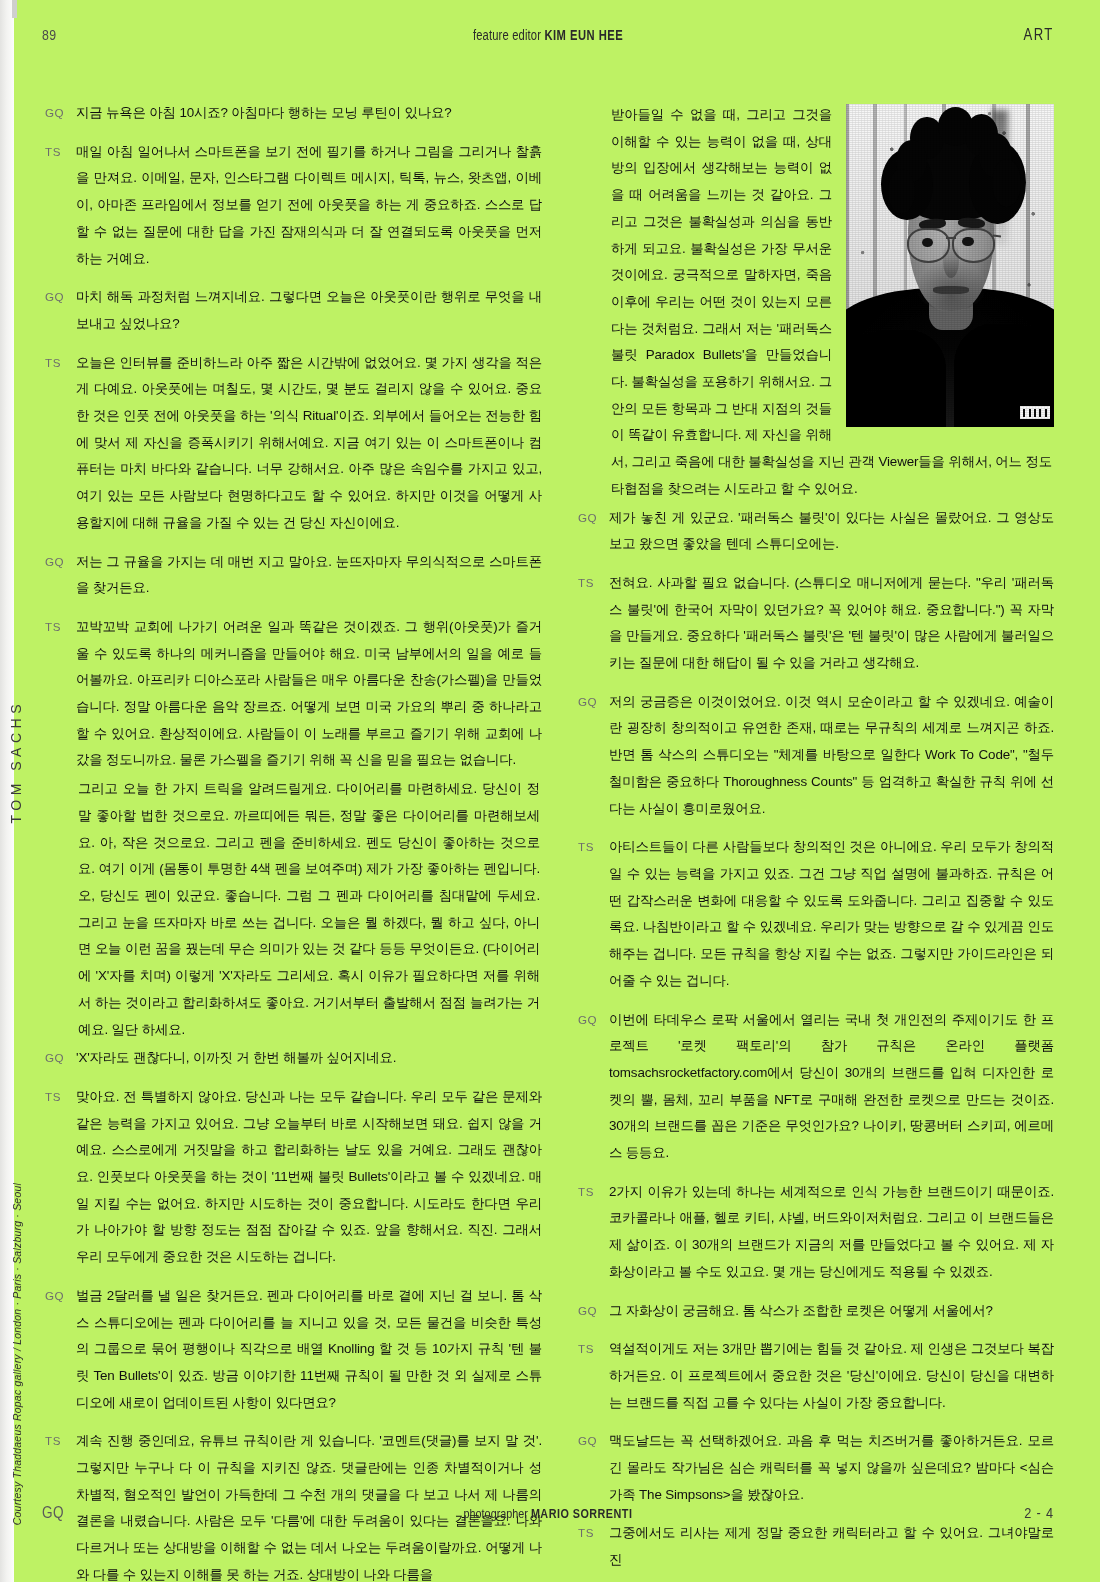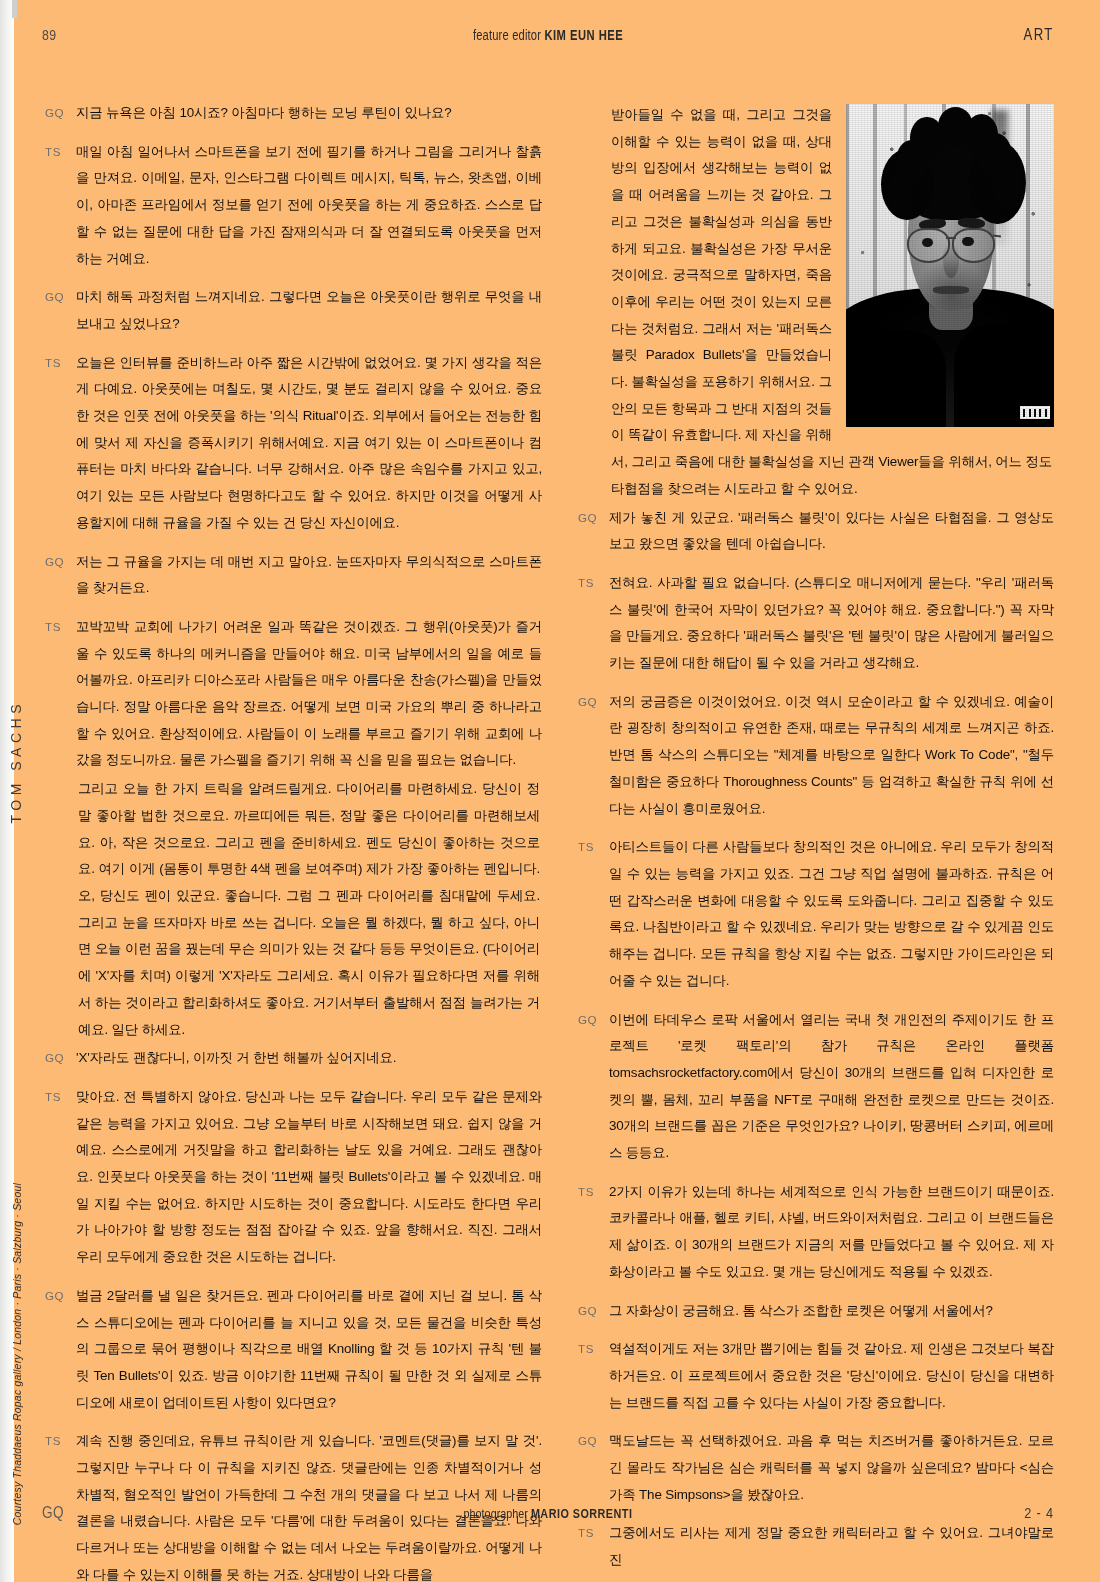--- a/index.html
+++ b/index.html
@@ -7,21 +7,21 @@
     margin: 0;
     padding: 0;
     background: #ffffff;
   }
 
   #page {
     position: relative;
     width: 1100px;
     height: 1582px;
     margin: 0 auto;
-    background: #fdba74;
+    background: #bef264;
     font-family: "Liberation Sans", "DejaVu Sans", sans-serif;
     color: #1b1b1b;
     overflow: hidden;
   }
 
   
   .scan-edge {
     position: absolute;
     left: 0;
     top: 0;
@@ -523,21 +523,21 @@
             <i></i>
             <i></i>
             <i></i>
             <i></i>
         </div>
         <div class="grain"></div>
       </div>
     </div>
 
   <div class="cont"><span>받아들일 수 없을 때, 그리고 그것을 이해할 수 있는 능력이 없을 때, 상대방의 입장에서 생각해보는 능력이 없을 때 어려움을 느끼는 것 같아요. 그리고 그것은 불확실성과 의심을 동반하게 되고요. 불확실성은 가장 무서운 것이에요. 궁극적으로 말하자면, 죽음 이후에 우리는 어떤 것이 있는지 모른다는 것처럼요. 그래서 저는 '패러독스 불릿 Paradox Bullets'을 만들었습니다. 불확실성을 포용하기 위해서요. 그 안의 모든 항목과 그 반대 지점의 것들이 똑같이 유효합니다. 제 자신을 위해서, 그리고 죽음에 대한 불확실성을 지닌 관객 Viewer들을 위해서, 어느 정도 타협점을 찾으려는 시도라고 할 수 있어요.</span></div>
-      <div class="qa"><span class="spk">GQ</span><span>제가 놓친 게 있군요. '패러독스 불릿'이 있다는 사실은 타협점을. 그 영상도 보고 왔으면 좋았을 텐데 아쉽습니다.</span></div>
+      <div class="qa"><span class="spk">GQ</span><span>제가 놓친 게 있군요. '패러독스 불릿'이 있다는 사실은 몰랐어요. 그 영상도 보고 왔으면 좋았을 텐데 스튜디오에는.</span></div>
       <div class="qa"><span class="spk">TS</span><span>전혀요. 사과할 필요 없습니다. (스튜디오 매니저에게 묻는다. "우리 '패러독스 불릿'에 한국어 자막이 있던가요? 꼭 있어야 해요. 중요합니다.") 꼭 자막을 만들게요. 중요하다 '패러독스 불릿'은 '텐 불릿'이 많은 사람에게 불러일으키는 질문에 대한 해답이 될 수 있을 거라고 생각해요.</span></div>
       <div class="qa"><span class="spk">GQ</span><span>저의 궁금증은 이것이었어요. 이것 역시 모순이라고 할 수 있겠네요. 예술이란 굉장히 창의적이고 유연한 존재, 때로는 무규칙의 세계로 느껴지곤 하죠. 반면 톰 삭스의 스튜디오는 "체계를 바탕으로 일한다 Work To Code", "철두철미함은 중요하다 Thoroughness Counts" 등 엄격하고 확실한 규칙 위에 선다는 사실이 흥미로웠어요.</span></div>
       <div class="qa"><span class="spk">TS</span><span>아티스트들이 다른 사람들보다 창의적인 것은 아니에요. 우리 모두가 창의적일 수 있는 능력을 가지고 있죠. 그건 그냥 직업 설명에 불과하죠. 규칙은 어떤 갑작스러운 변화에 대응할 수 있도록 도와줍니다. 그리고 집중할 수 있도록요. 나침반이라고 할 수 있겠네요. 우리가 맞는 방향으로 갈 수 있게끔 인도해주는 겁니다. 모든 규칙을 항상 지킬 수는 없죠. 그렇지만 가이드라인은 되어줄 수 있는 겁니다.</span></div>
       <div class="qa"><span class="spk">GQ</span><span>이번에 타데우스 로팍 서울에서 열리는 국내 첫 개인전의 주제이기도 한 프로젝트 '로켓 팩토리'의 참가 규칙은 온라인 플랫폼 tomsachsrocketfactory.com에서 당신이 30개의 브랜드를 입혀 디자인한 로켓의 뿔, 몸체, 꼬리 부품을 NFT로 구매해 완전한 로켓으로 만드는 것이죠. 30개의 브랜드를 꼽은 기준은 무엇인가요? 나이키, 땅콩버터 스키피, 에르메스 등등요.</span></div>
       <div class="qa"><span class="spk">TS</span><span>2가지 이유가 있는데 하나는 세계적으로 인식 가능한 브랜드이기 때문이죠. 코카콜라나 애플, 헬로 키티, 샤넬, 버드와이저처럼요. 그리고 이 브랜드들은 제 삶이죠. 이 30개의 브랜드가 지금의 저를 만들었다고 볼 수 있어요. 제 자화상이라고 볼 수도 있고요. 몇 개는 당신에게도 적용될 수 있겠죠.</span></div>
       <div class="qa"><span class="spk">GQ</span><span>그 자화상이 궁금해요. 톰 삭스가 조합한 로켓은 어떻게 서울에서?</span></div>
       <div class="qa"><span class="spk">TS</span><span>역설적이게도 저는 3개만 뽑기에는 힘들 것 같아요. 제 인생은 그것보다 복잡하거든요. 이 프로젝트에서 중요한 것은 '당신'이에요. 당신이 당신을 대변하는 브랜드를 직접 고를 수 있다는 사실이 가장 중요합니다.</span></div>
       <div class="qa"><span class="spk">GQ</span><span>맥도날드는 꼭 선택하겠어요. 과음 후 먹는 치즈버거를 좋아하거든요. 모르긴 몰라도 작가님은 심슨 캐릭터를 꼭 넣지 않을까 싶은데요? 밤마다 &lt;심슨 가족 The Simpsons&gt;을 봤잖아요.</span></div>
       <div class="qa"><span class="spk">TS</span><span>그중에서도 리사는 제게 정말 중요한 캐릭터라고 할 수 있어요. 그녀야말로 진</span></div>
     </div>

